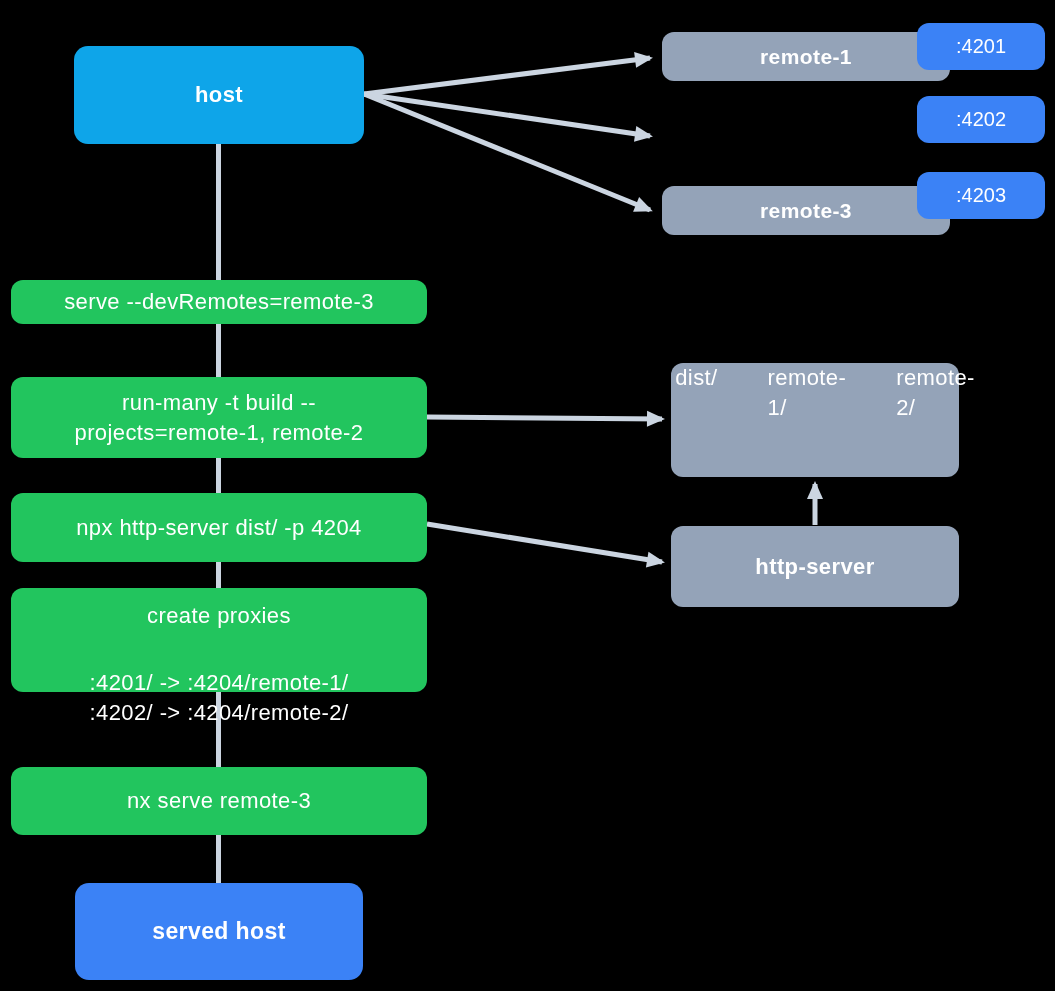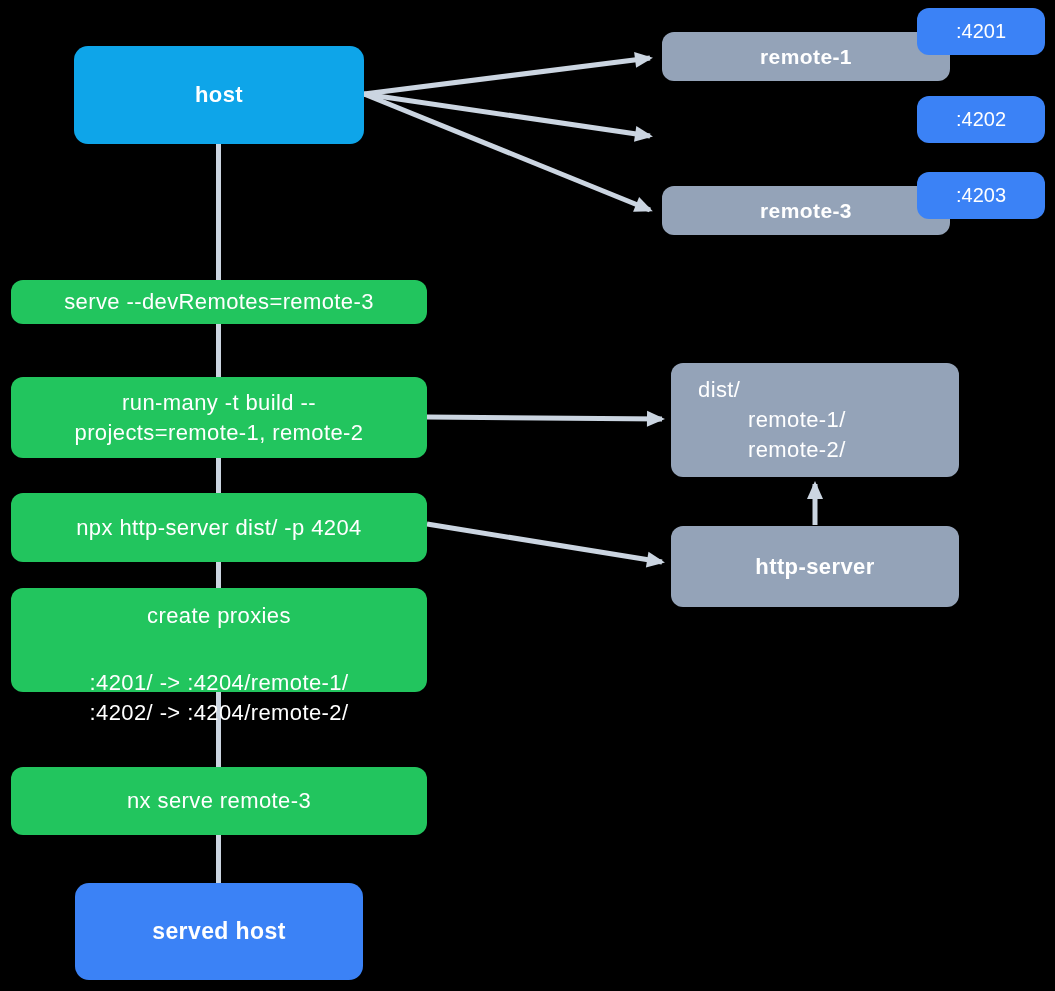--- a/index.html
+++ b/index.html
@@ -62,21 +62,21 @@
   .remote-3 { top: 186px; }
 
   .port-badge {
     position: absolute;
     left: 917px; width: 128px; height: 47px;
     background: var(--color-port);
     border-radius: 12px;
     display: flex; align-items: center; justify-content: center;
     font-size: 20px;
   }
-  .port-1 { top: 8px; }
+  .port-1 { top: 23px; }
   .port-2 { top: 96px; }
   .port-3 { top: 172px; }
 
   .node-step {
     left: 11px; width: 416px;
     background: var(--color-step);
     border-radius: 12px;
     font-size: 22px;
     flex-direction: column;
   }
@@ -87,25 +87,25 @@
   .step-4 { top: 767px; height: 68px; }
 
   .line { display: block; line-height: 30px; min-height: 30px; }
   .line.blank { min-height: 37px; }
 
   .node-dist {
     left: 671px; top: 363px; width: 288px; height: 114px;
     background: var(--color-remote);
     border-radius: 12px;
     font-size: 22px;
-    flex-direction: column;
+    flex-direction: row;
     align-items: flex-start;
     justify-content: center;
     text-align: left;
-    padding-left: 27px;
+    padding-left: 20px;
   }
   .node-dist .indented { padding-left: 50px; }
 
   .node-http {
     left: 671px; top: 526px; width: 288px; height: 81px;
     background: var(--color-remote);
     border-radius: 12px;
     font-weight: bold; font-size: 22px;
   }
   .node-served {

